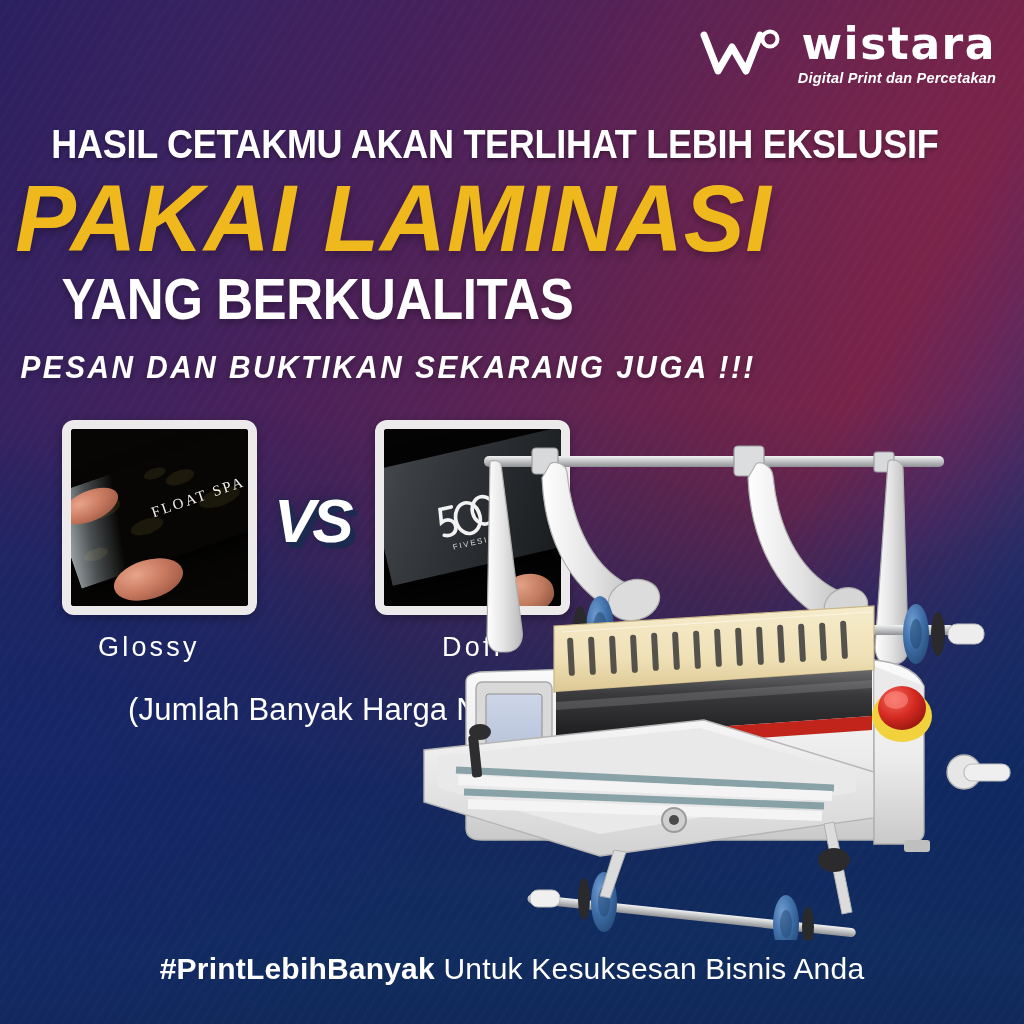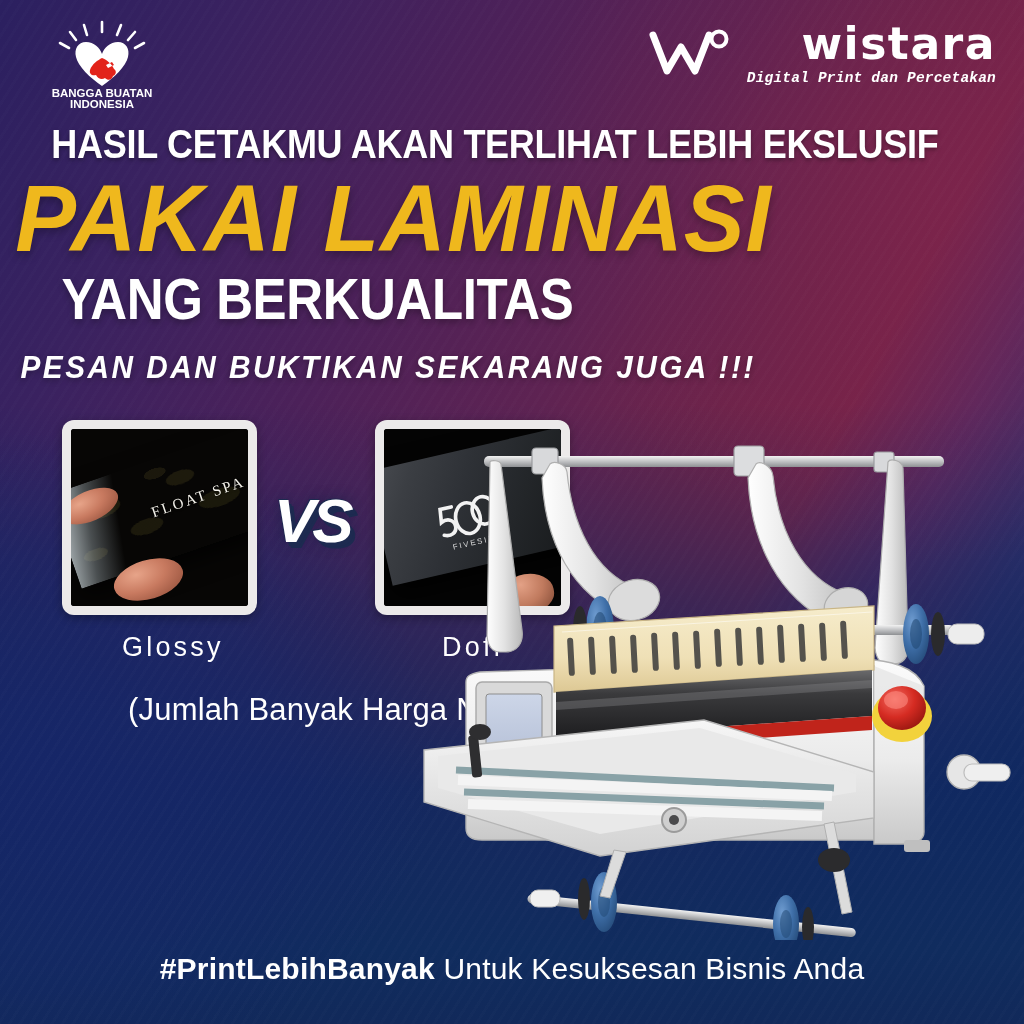--- a/index.html
+++ b/index.html
@@ -50,21 +50,21 @@
   .wistara { position:absolute; right:28px; top:22px; display:flex; align-items:center; gap:14px; }
   .wistara .mark { width:88px; height:58px; }
   .wistara .mark svg { width:100%; height:100%; display:block; }
   .wistara .words { display:flex; flex-direction:column; align-items:flex-end; }
   .wistara .name {
     font-size:44px; font-weight:700; color:#fff; letter-spacing:1.5px;
     line-height:1; font-family:"DejaVu Sans", sans-serif;
   }
   .wistara .tag {
     font-size:14.5px; font-style:italic; font-weight:700; color:#fff;
-    letter-spacing:0.2px; margin-top:4px; font-family:Liberation Mono, monospace;
+    letter-spacing:0.2px; margin-top:4px; font-family:Liberation Sans, sans-serif;
   }
 
   
   .head-block { position:absolute; left:0; right:0; top:122px; }
   .h-line1 {
     font-size:40px; font-weight:700; color:#ffffff; letter-spacing:-0.3px;
     transform:scaleX(0.9); transform-origin:center; white-space:nowrap;
     text-shadow:0 2px 5px rgba(0,0,0,0.35);
     font-family:"Liberation Sans", sans-serif;
   }
@@ -158,21 +158,21 @@
     position:absolute; left:212px; top:70px;
     font-size:62px; font-weight:700; font-style:italic; color:#ffffff;
     letter-spacing:-3px; line-height:1;
     text-shadow:3px 4px 0 #1d2a50, 5px 6px 0 #1d2a50, -1px -1px 0 #1d2a50, 0 0 14px rgba(20,30,70,0.7);
     font-family:"Liberation Sans", sans-serif;
     text-align:right;
   }
 
   .cap { position:absolute; top:212px; font-size:27px; color:#ffffff; letter-spacing:3.2px;
          font-family:"Liberation Sans", sans-serif; }
-  #cap-glossy { left:60px; }
+  #cap-glossy { left:36px; }
   #cap-doff   { left:380px; }
 
   .nego {
     position:absolute; left:66px; top:272px; font-size:31px; color:#ffffff;
     letter-spacing:0.2px; white-space:nowrap; font-family:"Liberation Sans", sans-serif;
   }
 
   
   .machine { position:absolute; left:404px; top:420px; width:640px; height:520px; }
   .machine svg { width:100%; height:100%; display:block; }
@@ -189,38 +189,20 @@
 </head>
 <body>
 
 <div id="poster">
 
   <div class="navy-wash"></div>
   <div class="navy-left"></div>
   <div class="purple-right"></div>
   <div class="sheen"></div>
 
-  <div class="bbi-logo">
-    <svg viewBox="0 0 120 92">
-      <g stroke="#ffffff" stroke-width="2.6" stroke-linecap="round">
-        <line x1="34" y1="22" x2="28" y2="14"></line>
-        <line x1="27" y1="30" x2="18" y2="25"></line>
-        <line x1="45" y1="17" x2="42" y2="7"></line>
-        <line x1="60" y1="14" x2="60" y2="4"></line>
-        <line x1="75" y1="17" x2="79" y2="7"></line>
-        <line x1="86" y1="22" x2="93" y2="14"></line>
-        <line x1="93" y1="30" x2="102" y2="25"></line>
-      </g>
-      <path d="M44 24 C36 24 32 31 34 39 C36 48 48 60 60 68 C72 60 84 48 86 39 C88 31 84 24 76 24 C68 24 62 30 60 36 C58 30 52 24 44 24 Z" fill="#ffffff"></path>
-      <path d="M60 40 C56 42 50 46 48 52 C47 56 50 58 54 57 C56 61 60 62 63 60 C66 63 70 62 71 58 C74 57 75 53 72 51 C70 46 65 42 60 40 Z
-               M64 47 L70 44 L72 47 L66 50 Z" fill="#E2231A"></path>
-      <text x="60" y="79" fill="#ffffff" font-family="Liberation Sans, sans-serif" font-size="11.5" font-weight="700" text-anchor="middle">BANGGA BUATAN</text>
-      <text x="60" y="90" fill="#ffffff" font-family="Liberation Sans, sans-serif" font-size="11.5" font-weight="700" text-anchor="middle">INDONESIA</text>
-    </svg>
-  </div>
 
   <div class="wistara">
     <div class="mark">
       <svg viewBox="0 0 88 58">
         <path d="M8 10 L22 46 L36 22 L50 46 L64 10" fill="none" stroke="#ffffff" stroke-width="7" stroke-linecap="round" stroke-linejoin="round"></path>
         <path d="M22 46 L36 22 L50 46" fill="none" stroke="#ffffff" stroke-width="5.2" stroke-linecap="round" stroke-linejoin="round"></path>
         <circle cx="74" cy="14" r="7.5" fill="none" stroke="#ffffff" stroke-width="4"></circle>
       </svg>
     </div>
     <div class="words">

